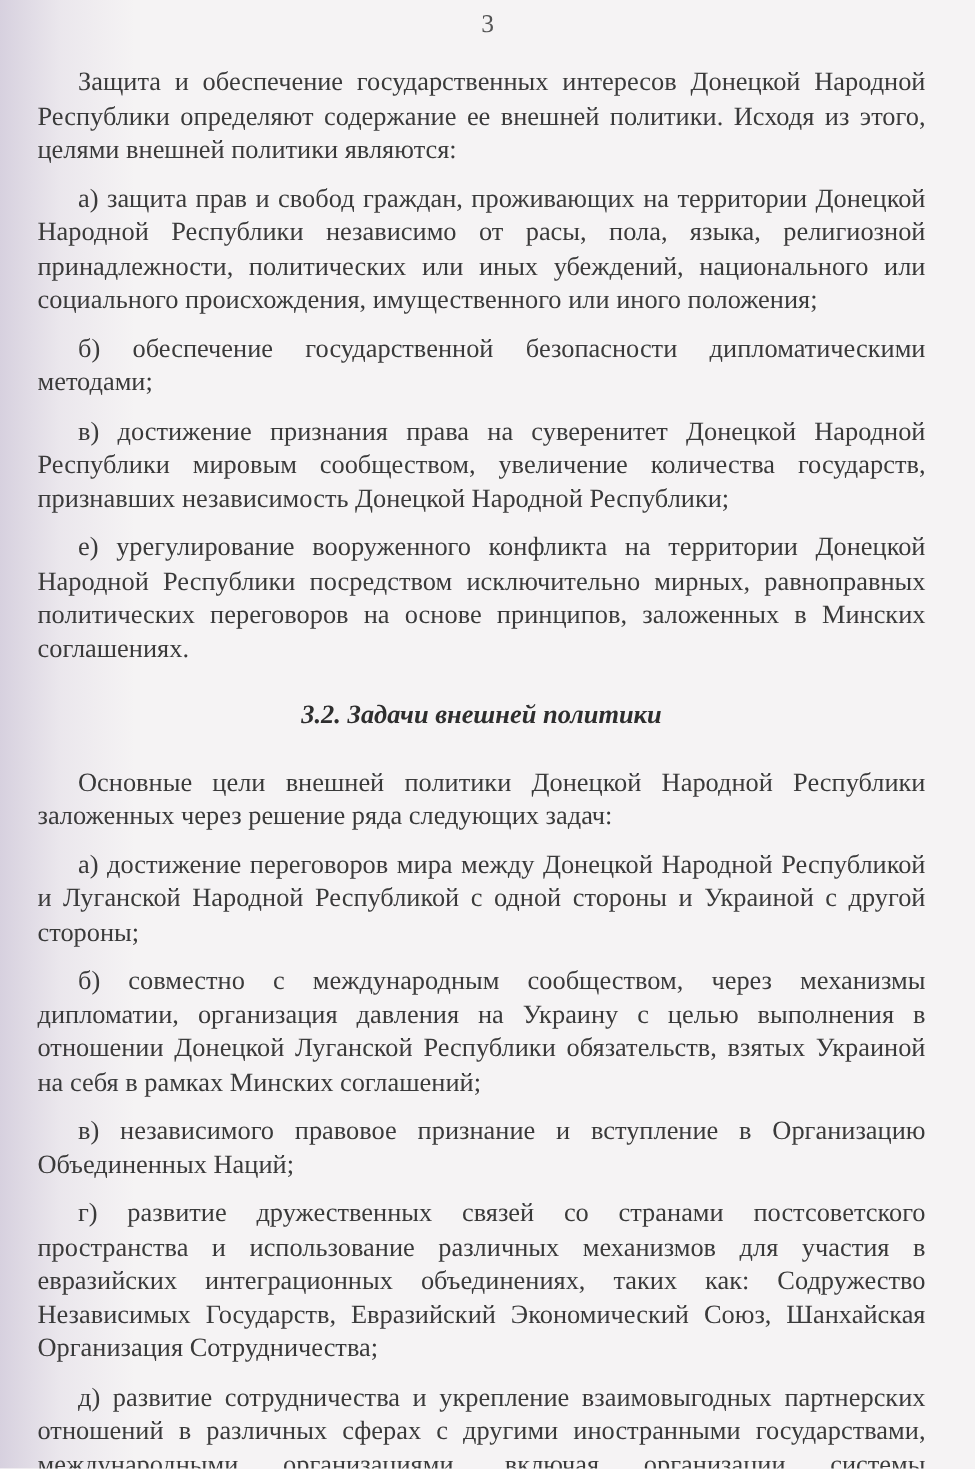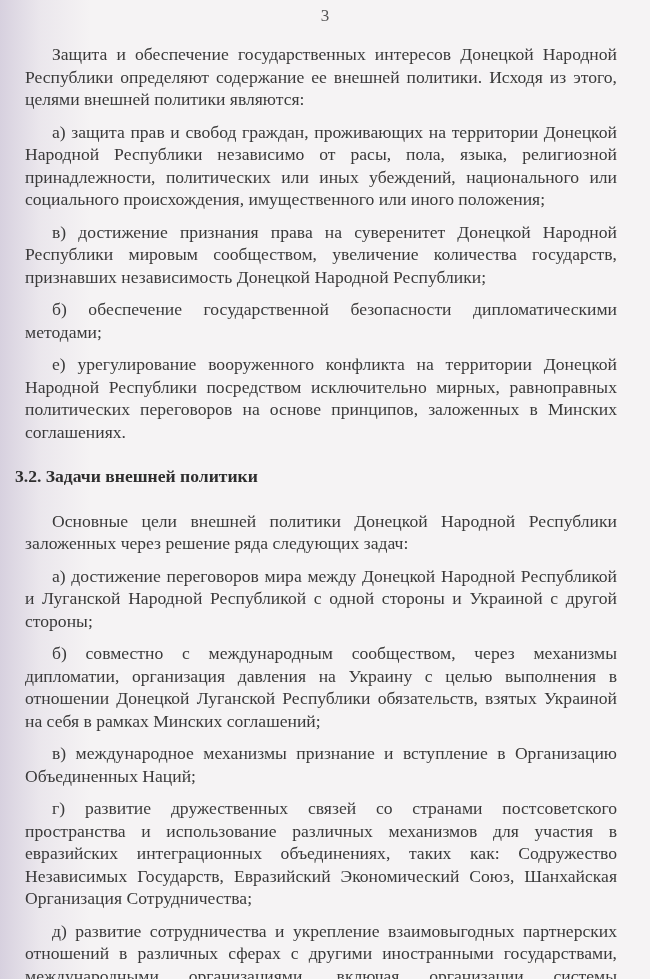--- a/index.html
+++ b/index.html
@@ -42,41 +42,42 @@
       font-size: 17.6px;
       line-height: 22.5px;
     }
     .para {
       margin: 10px;
       text-align: justify;
       text-indent: 27px;
     }
     .heading {
       margin: 22px 0 22px 0;
-      text-align: left;
+      text-align: center;
       font-weight: bold;
       font-size: 17.6px;
       color: #2e2e2e;
+      font-style: italic;
     }
   </style>
 </head>
 <body>
 
 <div class="page">
   <div class="page-number">3</div>
 
   <div class="content">
     <p class="para">Защита и обеспечение государственных интересов Донецкой Народной Республики определяют содержание ее внешней политики. Исходя из этого, целями внешней политики являются:</p>
     <p class="para">а) защита прав и свобод граждан, проживающих на территории Донецкой Народной Республики независимо от расы, пола, языка, религиозной принадлежности, политических или иных убеждений, национального или социального происхождения, имущественного или иного положения;</p>
+    <p class="para">б) обеспечение государственной безопасности дипломатическими методами;</p>
     <p class="para">в) достижение признания права на суверенитет Донецкой Народной Республики мировым сообществом, увеличение количества государств, признавших независимость Донецкой Народной Республики;</p>
-    <p class="para">б) обеспечение государственной безопасности дипломатическими методами;</p>
     <p class="para">е) урегулирование вооруженного конфликта на территории Донецкой Народной Республики посредством исключительно мирных, равноправных политических переговоров на основе принципов, заложенных в Минских соглашениях.</p>
 
     <div class="heading">3.2. Задачи внешней политики</div>
 
     <p class="para">Основные цели внешней политики Донецкой Народной Республики заложенных через решение ряда следующих задач:</p>
     <p class="para">а) достижение переговоров мира между Донецкой Народной Республикой и Луганской Народной Республикой с одной стороны и Украиной с другой стороны;</p>
     <p class="para">б) совместно с международным сообществом, через механизмы дипломатии, организация давления на Украину с целью выполнения в отношении Донецкой Луганской Республики обязательств, взятых Украиной на себя в рамках Минских соглашений;</p>
-    <p class="para">в) международное механизмы признание и вступление в Организацию Объединенных Наций;</p>
+    <p class="para">в) независимого правовое признание и вступление в Организацию Объединенных Наций;</p>
     <p class="para">г) развитие дружественных связей со странами постсоветского пространства и использование различных механизмов для участия в евразийских интеграционных объединениях, таких как: Содружество Независимых Государств, Евразийский Экономический Союз, Шанхайская Организация Сотрудничества;</p>
     <p class="para">д) развитие сотрудничества и укрепление взаимовыгодных партнерских отношений в различных сферах с другими иностранными государствами, международными организациями, включая организации системы Организации Объединенных Наций и мировыми экономическими,</p>
   </div>
 </div>
 
 </body></html>

